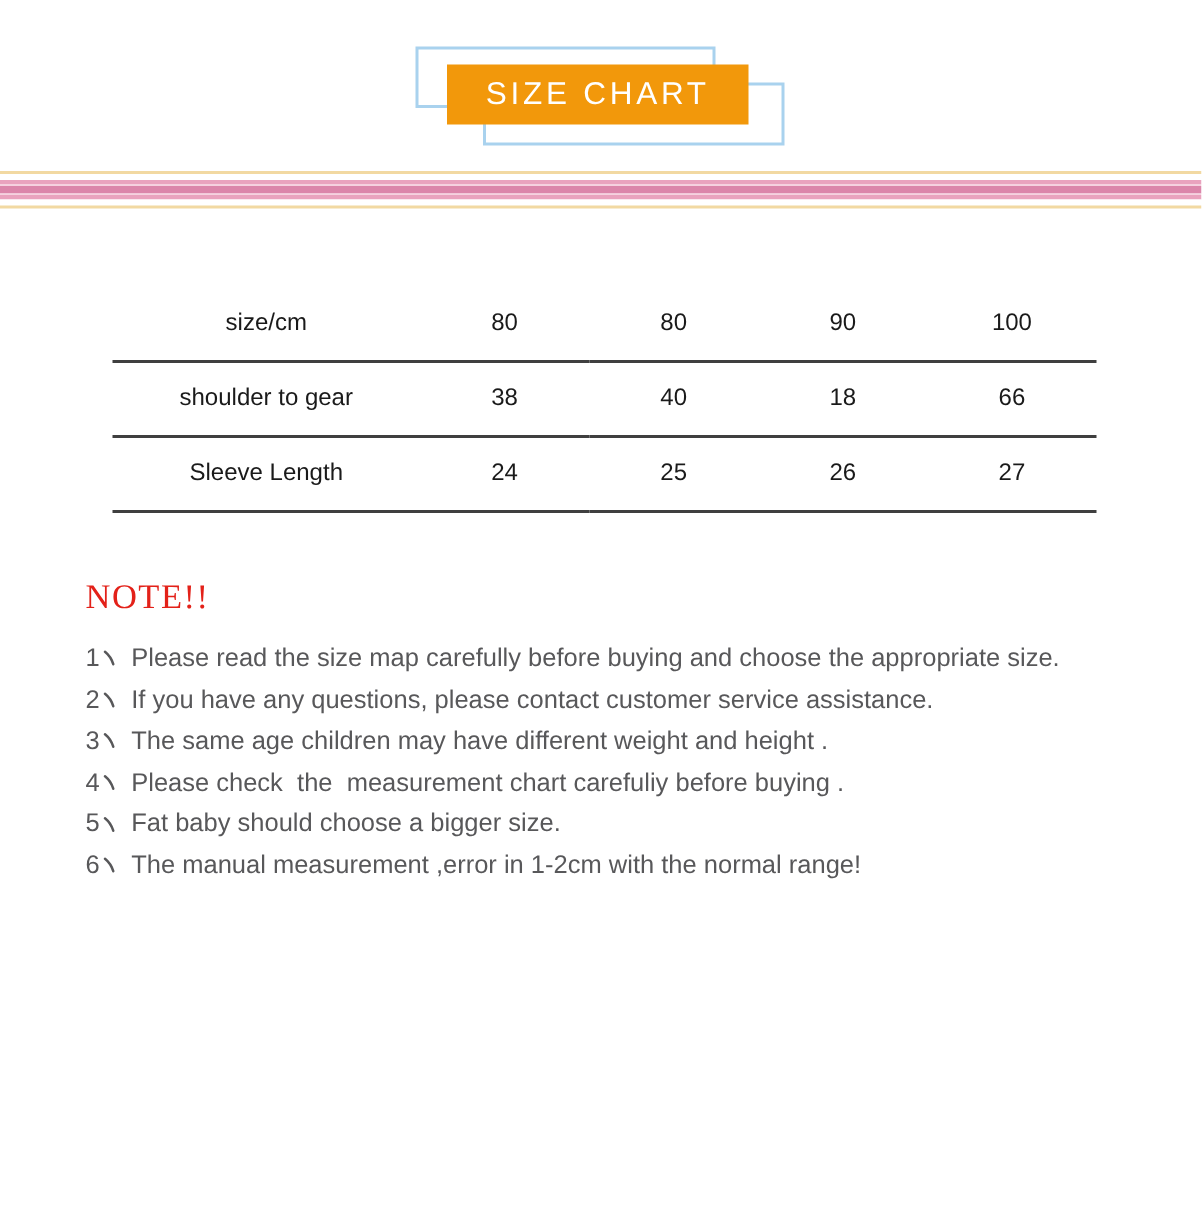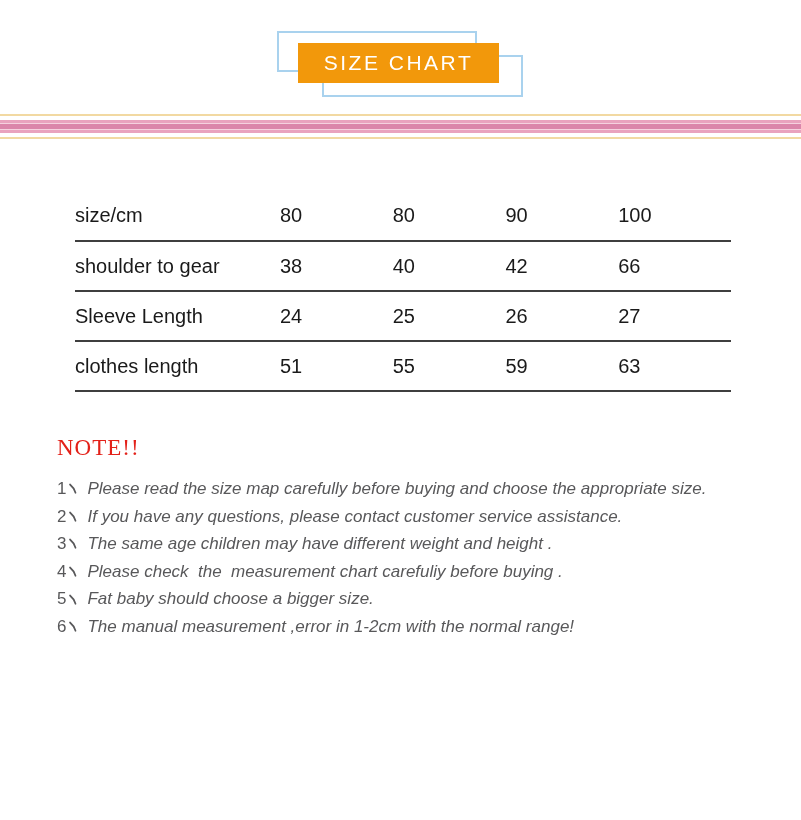--- a/index.html
+++ b/index.html
@@ -45,22 +45,23 @@
 
   
   table.size-table {
     border-collapse: collapse;
     margin: 52px 0 0 75px;
     width: 656px;
     table-layout: fixed;
   }
   table.size-table td {
     height: 50px;
+    text-align: center;
     vertical-align: middle;
-    font-size: 20px;
+    font-size: 16px;
     color: var(--table-text);
     border-bottom: 2px solid var(--table-line);
     white-space: nowrap;
   }
   table.size-table td.label-col { width: 205px; }
 
   
   .note-heading {
     margin: 44px 0 0 57px;
     font-family: "Liberation Serif", serif;
@@ -74,21 +75,21 @@
     display: flex;
     align-items: baseline;
     font-size: 17px;
     color: var(--note-text-gray);
     line-height: 27.6px;
     white-space: pre-wrap;
   }
   .note-num { flex: 0 0 auto; }
   .enum-mark { flex: 0 0 auto; width: 10px; height: 11px; margin: 0 9px 0 2px; align-self: center; }
   .enum-mark svg { display: block; }
-  .note-text { flex: 1 1 auto; font-style: italic; }
+  .note-text { flex: 1 1 auto; }
 </style>
 </head>
 <body>
 
 <div class="header">
   <div class="blue-rect-1"></div>
   <div class="blue-rect-2"></div>
   <div class="orange-banner">
     <span>SIZE CHART</span>
   </div>
@@ -112,36 +113,29 @@
       <td class="label-col">size/cm</td>
       <td>80</td>
       <td>80</td>
       <td>90</td>
       <td>100</td>
     </tr>
     <tr>
       <td class="label-col">shoulder to gear</td>
       <td>38</td>
       <td>40</td>
-      <td>42</td>
+      <td>18</td>
       <td>66</td>
     </tr>
     <tr>
       <td class="label-col">Sleeve Length</td>
       <td>24</td>
       <td>25</td>
       <td>26</td>
       <td>27</td>
-    </tr>
-    <tr>
-      <td class="label-col">clothes length</td>
-      <td>51</td>
-      <td>55</td>
-      <td>59</td>
-      <td>63</td>
     </tr>
   </tbody>
 </table>
 
 <div class="note-heading">NOTE!!</div>
 
 <div class="notes-list">
   <div class="note-item">
     <span class="note-num">1</span>
     <span class="enum-mark"><svg width="10" height="11" viewBox="0 0 10 11">

